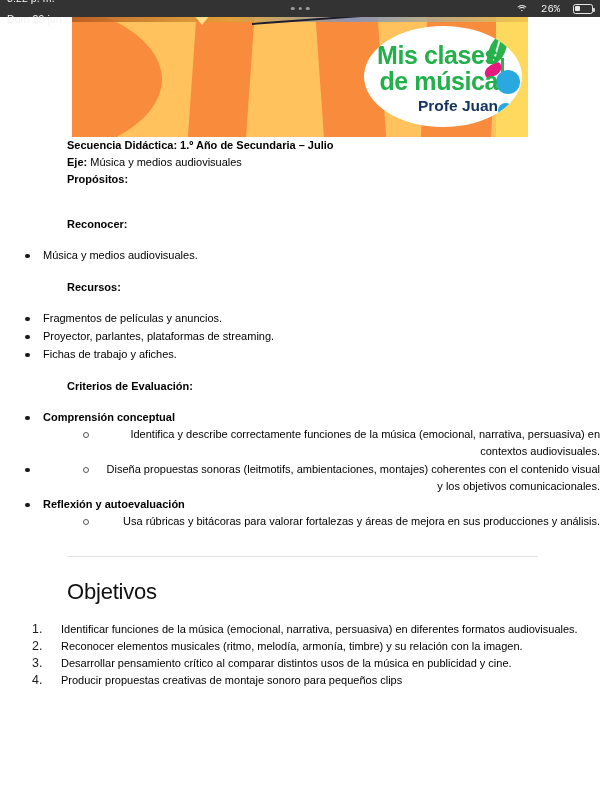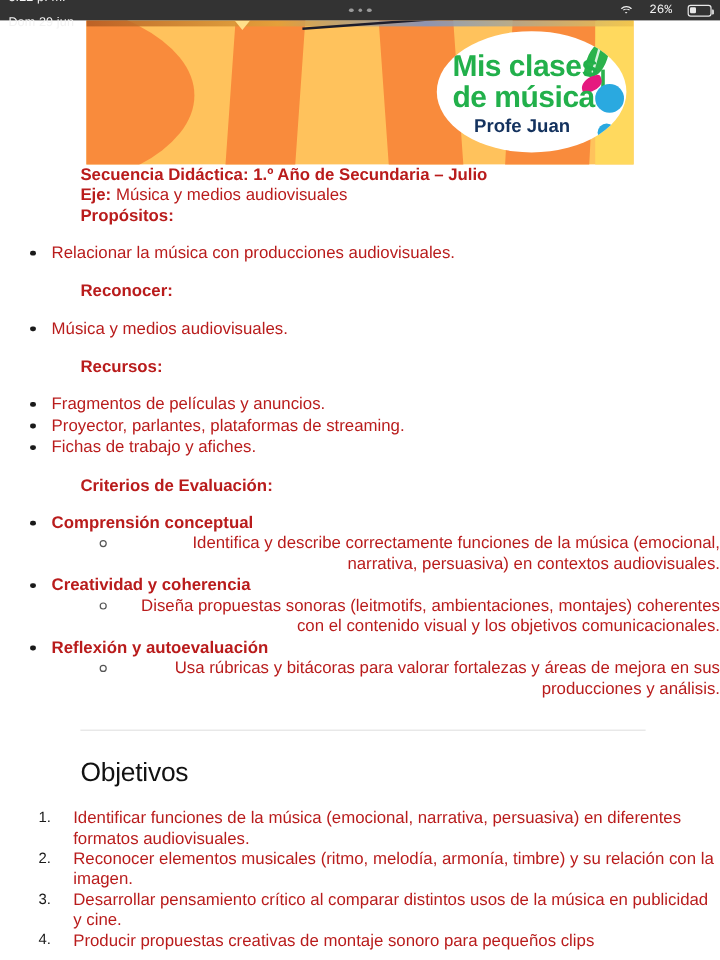--- a/index.html
+++ b/index.html
@@ -54,35 +54,36 @@
   .banner .topline { position:absolute; left:0; top:0; width:100%; height:5px; background:linear-gradient(90deg,#b25a22 0%, #e0a33a 35%, #7c95c4 62%, #f0c24a 100%); opacity:.85; }
   .banner .notch { position:absolute; left:117px; top:-8px; width:26px; height:16px; background:#ffe08a; clip-path:polygon(0 0,100% 0,50% 100%); border-left:1px solid #2b2b2b; border-right:1px solid #2b2b2b; }
   .banner .diag { position:absolute; left:180px; top:6px; width:280px; height:1.6px; background:#1d1d2b; transform:rotate(-4.2deg); transform-origin:left center; }
 
   .logo-oval {
     position:absolute; right:6px; top:9px;
     width:158px; height:101px;
     background:#ffffff;
     border-radius:50%;
     overflow:hidden;
+    text-align:right;
   }
   .logo-note { position:absolute; right:12px; top:8px; width:34px; height:52px; }
   .leaf { position:absolute; right:4px; top:0px; width:17px; height:31px; background:#2bb24c; border-radius:70% 10% 70% 10%; transform:rotate(12deg); }
   .leaf::after { content:""; position:absolute; left:7px; top:3px; width:1.6px; height:24px; background:#d9f3de; transform:rotate(4deg); }
   .stem { position:absolute; right:6px; top:24px; width:3.4px; height:30px; background:#2bb24c; }
   .magenta { position:absolute; right:20px; top:38px; width:18px; height:12px; background:#e5197f; border-radius:70% 20% 60% 20%; transform:rotate(-18deg); }
   .bluecirc1 { position:absolute; right:2px; top:44px; width:24px; height:24px; border-radius:50%; background:#2aa9e0; }
   .bluedot { position:absolute; right:9px; bottom:9px; width:15px; height:15px; border-radius:50%; background:#2aa9e0; }
   .logo-text { position:absolute; left:13px; top:16px; }
   .logo-l1, .logo-l2 { color:#22b04b; font-weight:bold; font-size:25px; line-height:26px; letter-spacing:-.4px; }
   .logo-l3 { color:#14325e; font-weight:bold; font-size:15.5px; line-height:18px; margin-top:3px; margin-left:18px; }
 
   
   .doc { position:absolute; left:0; top:120px; width:600px; }
-  .txt { color:#b91c1c; font-size:14px; line-height:17px; }
+  .txt { color:#000000; font-size:11px; line-height:17px; }
   .b { font-weight:bold; }
   .block { padding-left:67px; padding-right:62px; }
   .line { margin-bottom:0px; }
   .gap { height:14px; }
 
   ul.lvl1 { list-style:none; padding-left:25px; }
   ul.lvl1 > li { position:relative; padding-left:18px; margin-bottom:1px; }
   ul.lvl1 > li::before { content:""; position:absolute; left:0px; top:6.5px; width:4.6px; height:4.6px; background:#1a1a1a; border-radius:50%; }
   ul.lvl2 { list-style:none; padding-left:40px; margin-top:0px; }
   ul.lvl2 > li { position:relative; padding-left:18px; margin-bottom:0px;text-align:right; }
@@ -156,23 +157,20 @@
       <div class="txt line">
         <span class="b">Secuencia Didáctica:</span><span class="b"> 1.º Año de Secundaria – Julio</span>
       </div>
       <div class="txt line">
         <span class="b">Eje:</span><span> Música y medios audiovisuales</span>
       </div>
       <div class="txt line b">Propósitos:</div>
     </div>
 
     <div class="gap"></div>
-    <ul class="lvl1 txt">
-      <li>Relacionar la música con producciones audiovisuales.</li>
-    </ul>
 
     <div class="gap"></div>
     <div class="block">
       <div class="txt line b">Reconocer:</div>
     </div>
     <div class="gap"></div>
     <ul class="lvl1 txt">
       <li>Música y medios audiovisuales.</li>
     </ul>
 
@@ -194,21 +192,20 @@
     <div class="gap"></div>
 
     <ul class="lvl1 txt">
       <li>
         <span class="b">Comprensión conceptual</span>
         <ul class="lvl2">
           <li>Identifica y describe correctamente funciones de la música (emocional, narrativa, persuasiva) en contextos audiovisuales.</li>
         </ul>
       </li>
       <li>
-        <span class="b">Creatividad y coherencia</span>
         <ul class="lvl2">
           <li>Diseña propuestas sonoras (leitmotifs, ambientaciones, montajes) coherentes con el contenido visual y los objetivos comunicacionales.</li>
         </ul>
       </li>
       <li>
         <span class="b">Reflexión y autoevaluación</span>
         <ul class="lvl2">
           <li>Usa rúbricas y bitácoras para valorar fortalezas y áreas de mejora en sus producciones y análisis.</li>
         </ul>
       </li>

